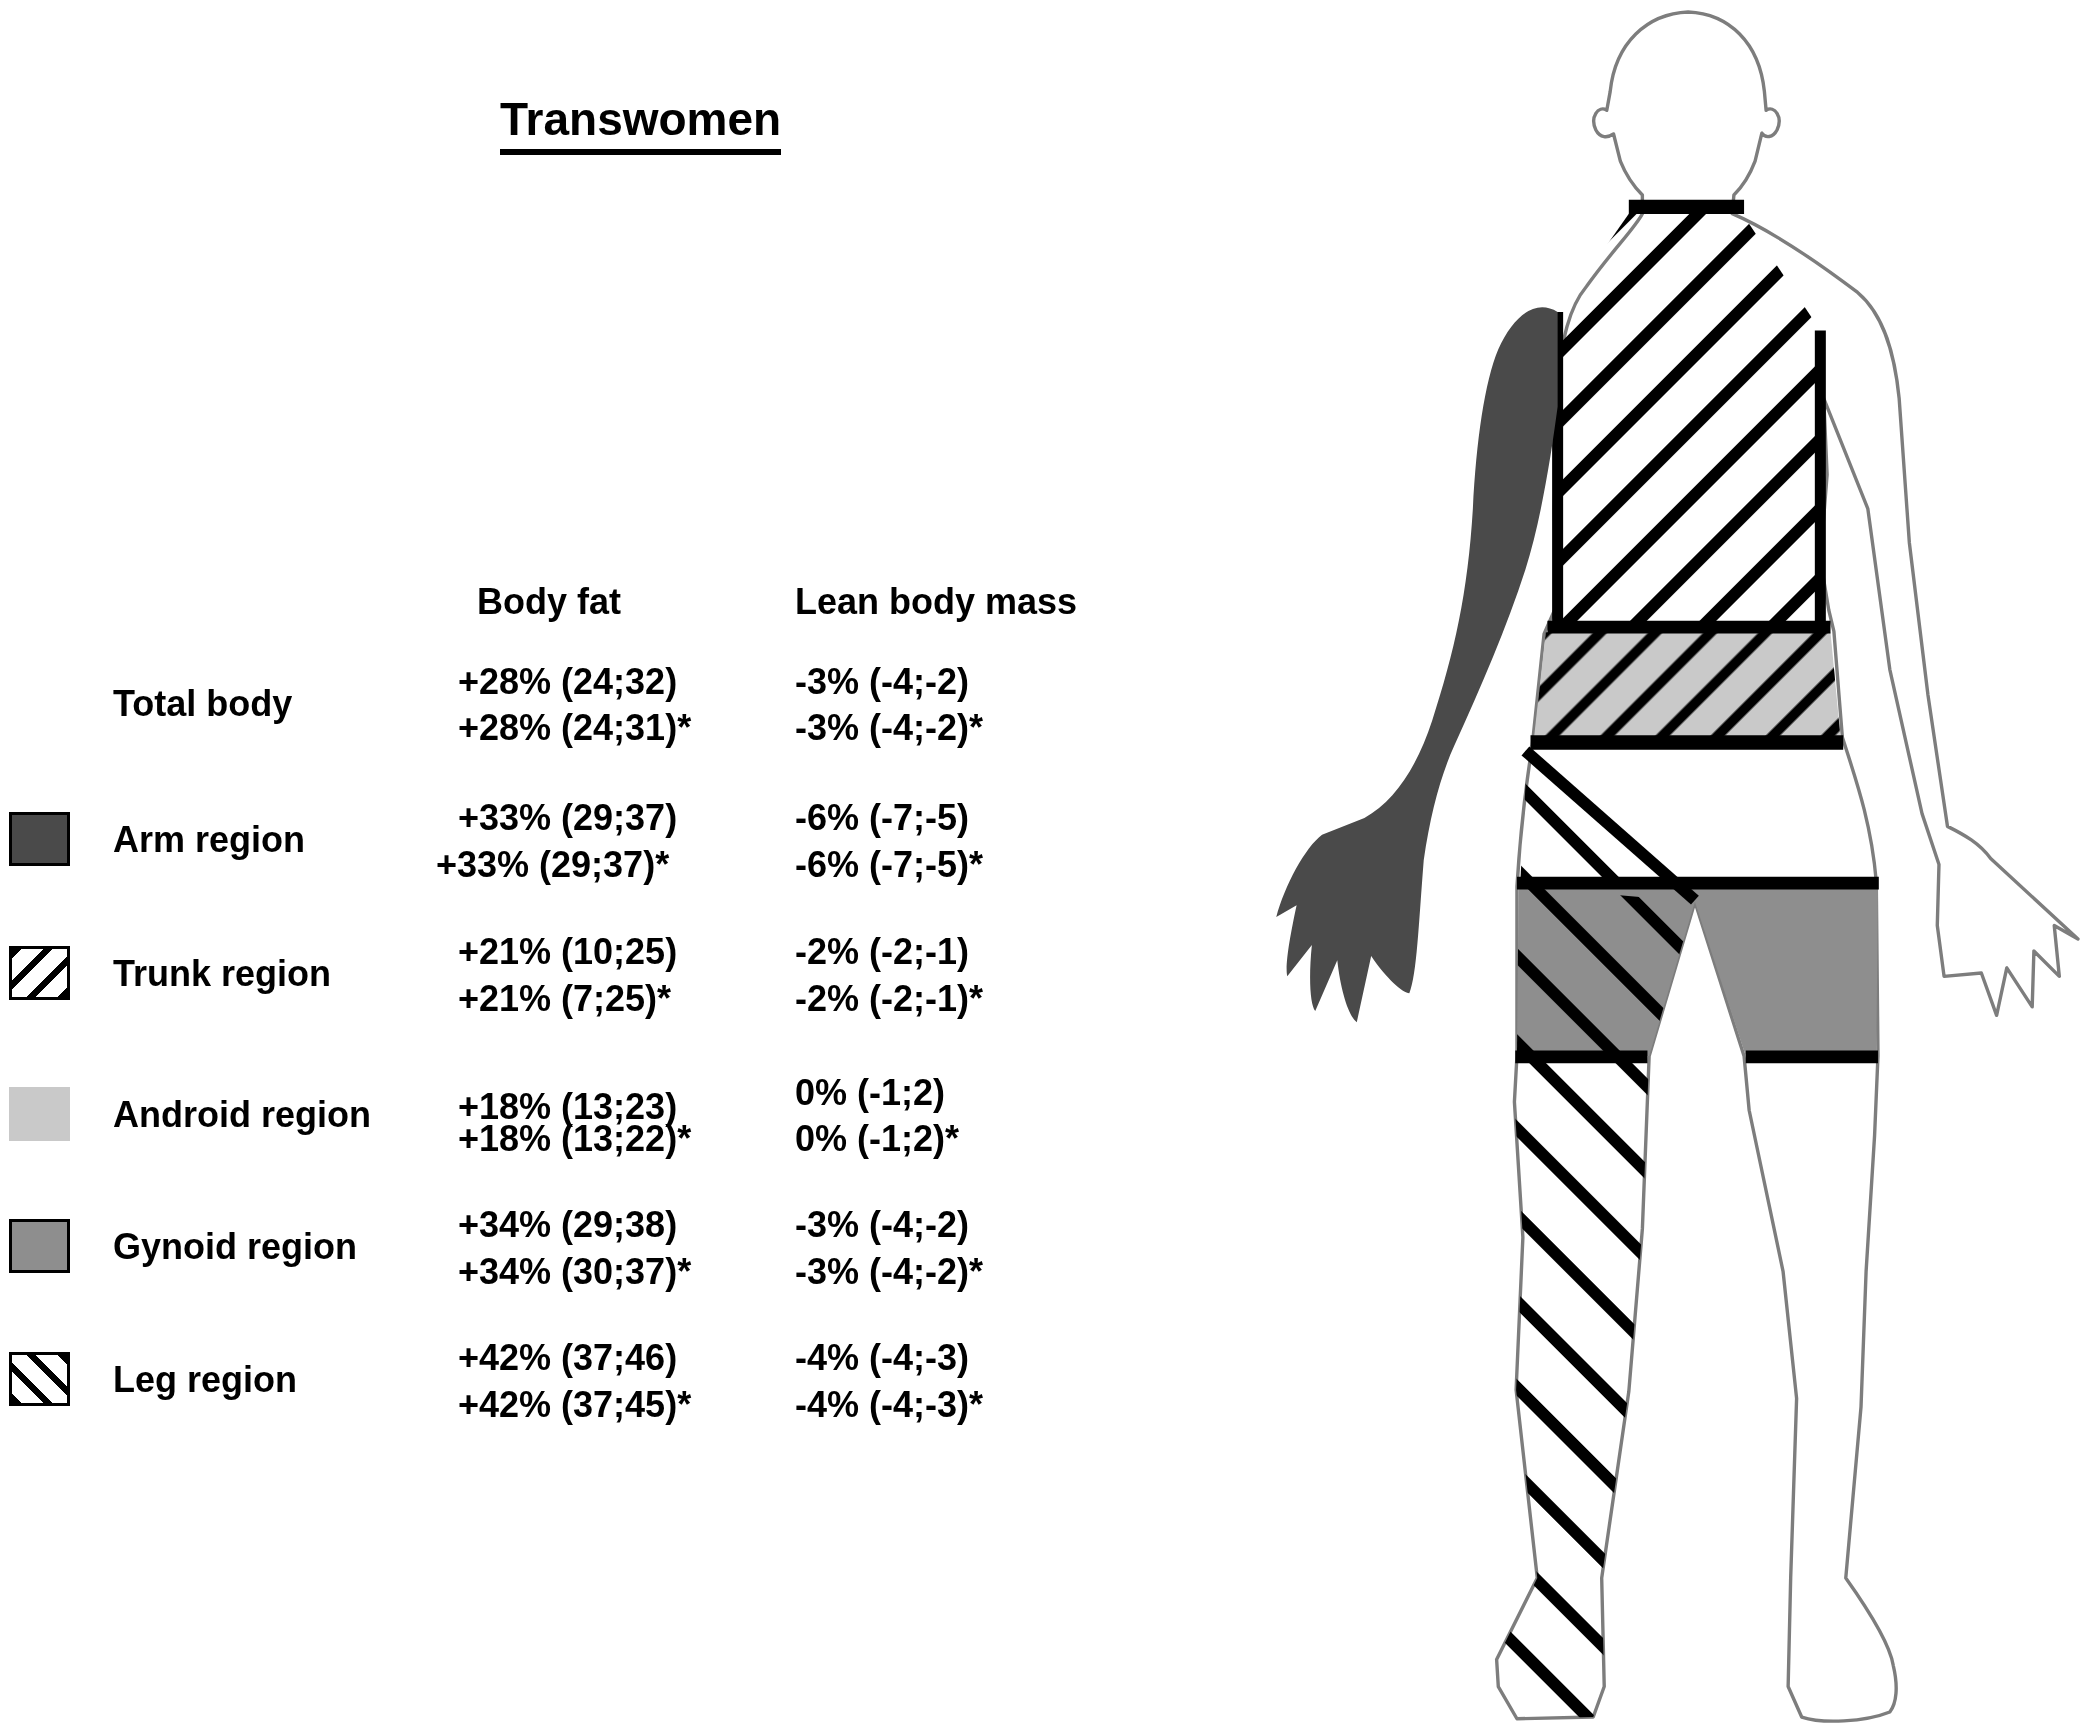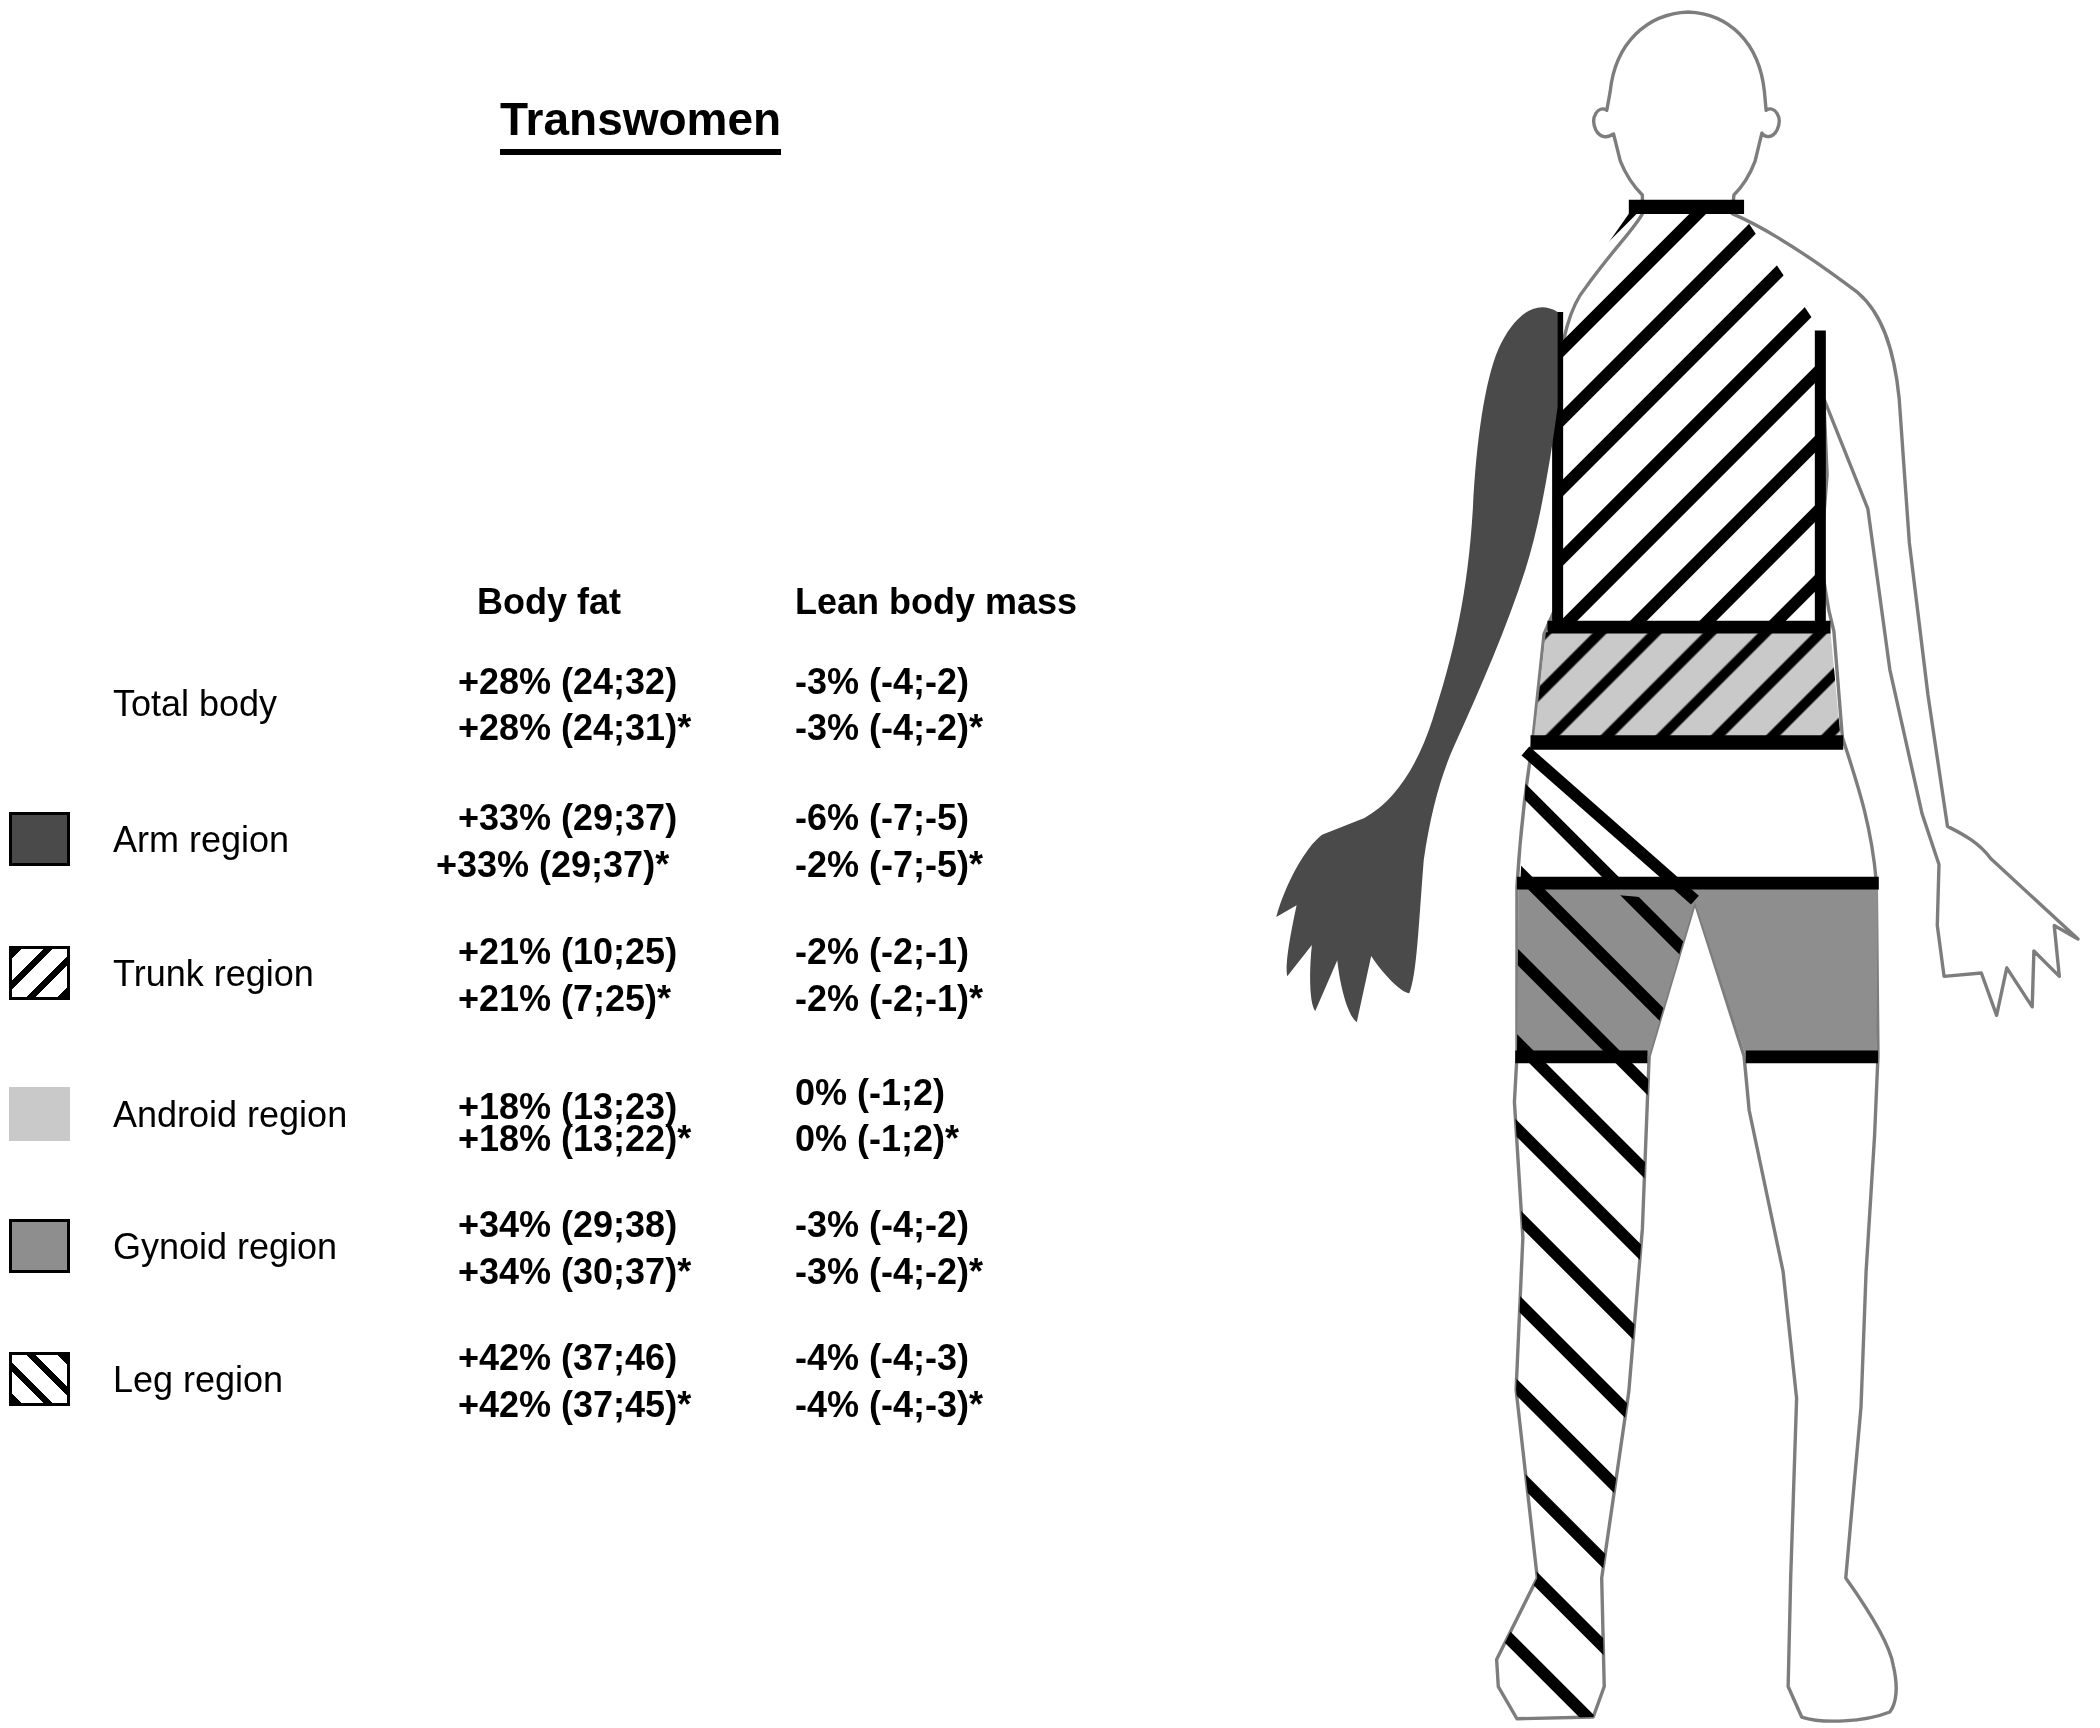--- a/index.html
+++ b/index.html
@@ -2,21 +2,21 @@
 <html style="font-size:13.6px"><head>
 <meta charset="utf-8">
 <style>
   html,body{margin:0;padding:0;background:#ffffff;}
   #page{position:relative;width:2100px;height:1729px;background:#fff;overflow:hidden;
         font-family:"Liberation Sans","DejaVu Sans",sans-serif;color:#000;}
   .abs{position:absolute;}
   #title{font-size:46px;font-weight:bold;border-bottom:6px solid #000;padding-bottom:4.2px;}
   #subtitle{font-size:36px;font-weight:bold;white-space:nowrap;}
   .colhead{font-size:36px;font-weight:bold;white-space:nowrap;}
-  .rowlabel{font-size:36px;font-weight:normal;white-space:nowrap;line-height:47px;}
+  .rowlabel{font-size:36px;font-weight:bold;white-space:nowrap;line-height:47px;}
   .val{font-size:36px;font-weight:bold;white-space:nowrap;line-height:47px;}
   .swatch{width:61px;height:54px;box-sizing:border-box;}
   .swatch.bordered{border:3.4px solid #000;}
   .swatch-hatch-forward{background:repeating-linear-gradient(135deg,#000 0 6.8px,#fff 6.8px 22px);}
   .swatch-hatch-back{background:repeating-linear-gradient(45deg,#000 0 6.8px,#fff 6.8px 22px);}
   svg{position:absolute;left:0;top:0;}
 </style>
 </head>
 <body>
 
@@ -34,21 +34,21 @@
       <div class="abs rowlabel" style="left: 113px; top: 680px;">Total body</div>
       <div class="abs val" style="left: 458px; top: 658px;">+28% (24;32)</div>
       <div class="abs val" style="left: 458px; top: 704px;">+28% (24;31)*</div>
       <div class="abs val" style="left: 795px; top: 658px;">-3% (-4;-2)</div>
       <div class="abs val" style="left: 795px; top: 704px;">-3% (-4;-2)*</div>
       <div class="abs swatch bordered" style="left: 8.5px; top: 812px; background: rgb(74, 74, 74);"></div>
       <div class="abs rowlabel" style="left: 113px; top: 816px;">Arm region</div>
       <div class="abs val" style="left: 458px; top: 794px;">+33% (29;37)</div>
       <div class="abs val" style="left: 436px; top: 841px;">+33% (29;37)*</div>
       <div class="abs val" style="left: 795px; top: 794px;">-6% (-7;-5)</div>
-      <div class="abs val" style="left: 795px; top: 841px;">-2% (-7;-5)*</div>
+      <div class="abs val" style="left: 795px; top: 841px;">-6% (-7;-5)*</div>
       <div class="abs swatch bordered swatch-hatch-forward" style="left: 8.5px; top: 946px;"></div>
       <div class="abs rowlabel" style="left: 113px; top: 950px;">Trunk region</div>
       <div class="abs val" style="left: 458px; top: 928px;">+21% (10;25)</div>
       <div class="abs val" style="left: 458px; top: 975px;">+21% (7;25)*</div>
       <div class="abs val" style="left: 795px; top: 928px;">-2% (-2;-1)</div>
       <div class="abs val" style="left: 795px; top: 975px;">-2% (-2;-1)*</div>
       <div class="abs swatch" style="left: 8.5px; top: 1087px; background: rgb(201, 201, 201);"></div>
       <div class="abs rowlabel" style="left: 113px; top: 1091px;">Android region</div>
       <div class="abs val" style="left: 458px; top: 1069px; margin-top: 14px;">+18% (13;23)</div>
       <div class="abs val" style="left: 458px; top: 1115px;">+18% (13;22)*</div>

